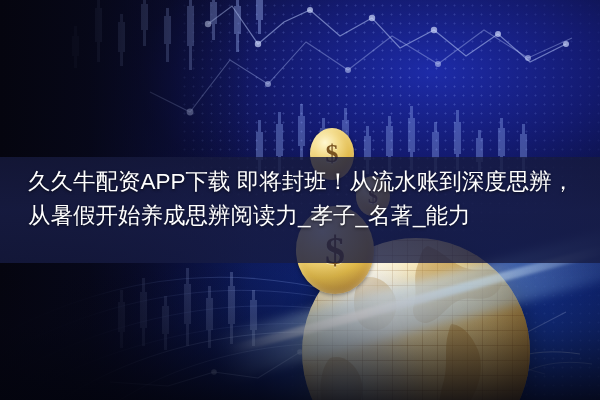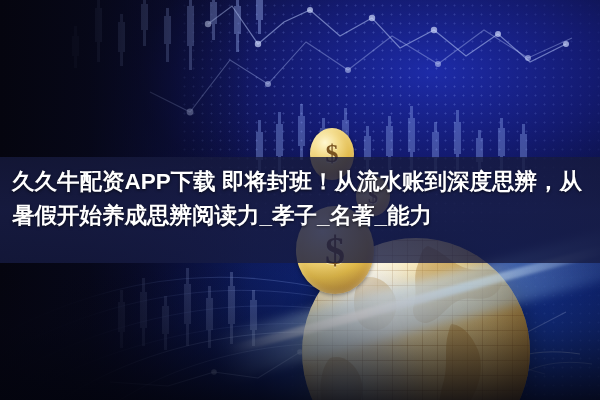--- a/index.html
+++ b/index.html
@@ -134,25 +134,25 @@
     top: 157px;
     width: 600px;
     height: 106px;
     background: linear-gradient(180deg, rgba(22,26,62,0.80) 0%, rgba(25,30,72,0.82) 50%, rgba(22,27,66,0.80) 100%);
   }
   .headline {
     position: absolute;
     left: 0;
     top: 157px;
     width: 600px;
-    padding: 8px 18px 0 12px;
+    padding: 8px 18px 0 28px;
     box-sizing: border-box;
     color: #ffffff;
     font-size: 22.5px;
-    font-weight: bold;
+    font-weight: normal;
     line-height: 34px;
     letter-spacing: 0px;
     text-shadow: 0 1px 3px rgba(0,0,0,0.65);
     white-space: normal;
     word-break: break-all;
   }
 </style>
 </head>
 <body>
 

